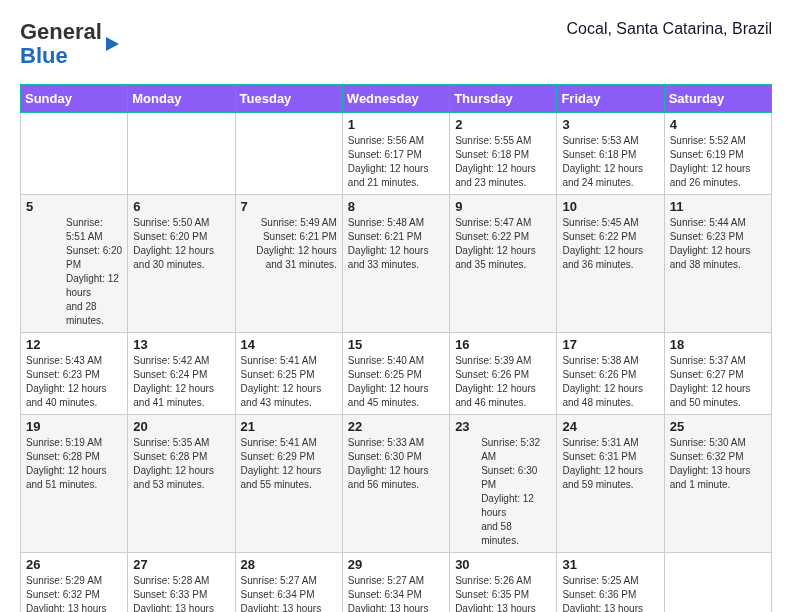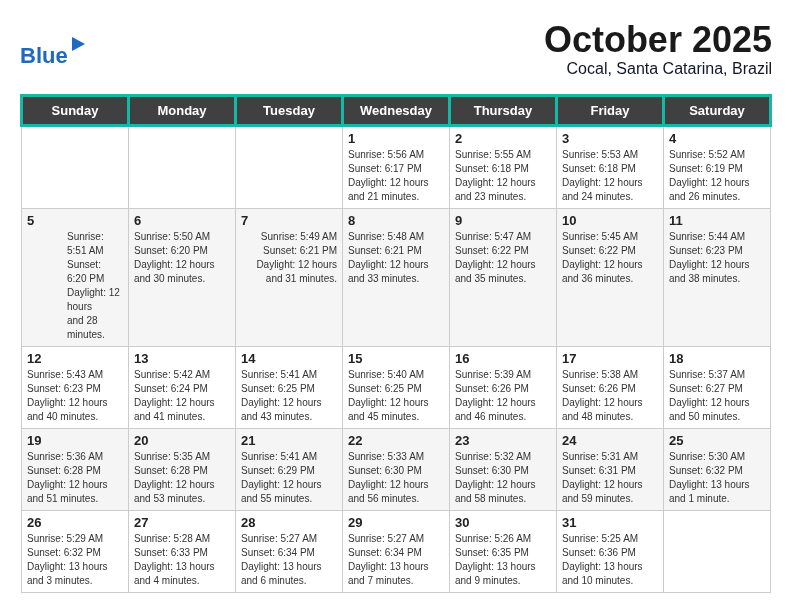--- a/index.html
+++ b/index.html
@@ -50,27 +50,27 @@
     .location-title {
       font-size: 16px;
       color: #0f172a;
     }
     .calendar {
       width: 100%;
       border-collapse: collapse;
       border: 1px solid #ccc;
     }
     .calendar th {
-      background-color: #404040;
+      background-color: #8b5cf6;
       color: #fff;
       font-size: 13px;
       font-weight: bold;
       padding: 6px 4px;
-      text-align: center;
-      border: 3px solid #14b8a6;
+      text-align: left;
+      border: 1px solid #14b8a6;
     }
     .calendar td {
       vertical-align: top;
       border: 1px solid #ccc;
       padding: 4px 5px;
       width: calc(100% / 7);
       min-height: 80px;
       font-size: 10.5px;
       color: #222;
       background: #fff;
@@ -93,28 +93,27 @@
       background: #f9f9f9;
     }
   </style>
 </head>
 <body>
 
 <div class="header-area">
   <div class="logo">
     <div style="display:flex;align-items:center;">
       <span class="logo-text">
-        <br>
+        <span class="general">General</span><br>
         <span class="blue">Blue</span>
       </span>
       <span class="logo-arrow"></span>
     </div>
   </div>
   <div class="title-area">
-    <div class="month-title">October 2025</div>
     <div class="location-title">Cocal, Santa Catarina, Brazil</div>
   </div>
 </div>
 
 <table class="calendar">
   <thead>
     <tr>
     <th>Sunday</th>
         <th>Monday</th>
         <th>Tuesday</th>
@@ -256,21 +255,21 @@
           <span class="day-number">18</span>
           <div class="day-info" style="white-space: pre-line;">Sunrise: 5:37 AM
 Sunset: 6:27 PM
 Daylight: 12 hours
 and 50 minutes.</div>
         </td>
       </tr>
       <tr>
         <td>
           <span class="day-number">19</span>
-          <div class="day-info" style="white-space: pre-line;">Sunrise: 5:36 AM
+          <div class="day-info" style="white-space: pre-line;">Sunrise: 5:19 AM
 Sunset: 6:28 PM
 Daylight: 12 hours
 and 51 minutes.</div>
         </td>
         <td>
           <span class="day-number">20</span>
           <div class="day-info" style="white-space: pre-line;">Sunrise: 5:35 AM
 Sunset: 6:28 PM
 Daylight: 12 hours
 and 53 minutes.</div>
@@ -284,21 +283,21 @@
         </td>
         <td>
           <span class="day-number">22</span>
           <div class="day-info" style="white-space: pre-line;">Sunrise: 5:33 AM
 Sunset: 6:30 PM
 Daylight: 12 hours
 and 56 minutes.</div>
         </td>
         <td>
           <span class="day-number">23</span>
-          <div class="day-info" style="white-space: pre-line;">Sunrise: 5:32 AM
+          <div class="day-info" style="white-space: pre-line; margin-left: 26px;">Sunrise: 5:32 AM
 Sunset: 6:30 PM
 Daylight: 12 hours
 and 58 minutes.</div>
         </td>
         <td>
           <span class="day-number">24</span>
           <div class="day-info" style="white-space: pre-line;">Sunrise: 5:31 AM
 Sunset: 6:31 PM
 Daylight: 12 hours
 and 59 minutes.</div>

